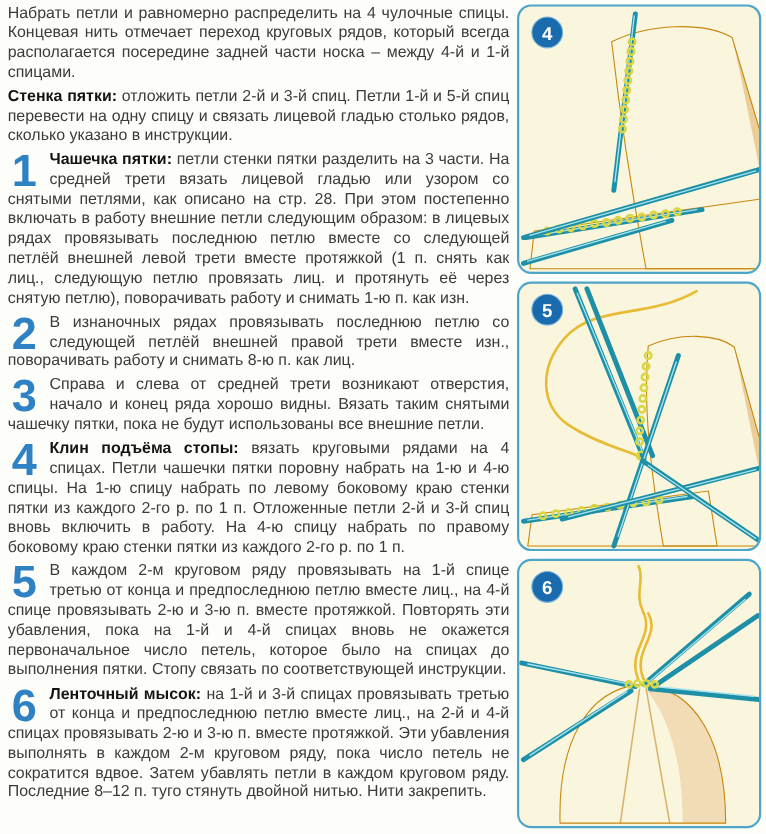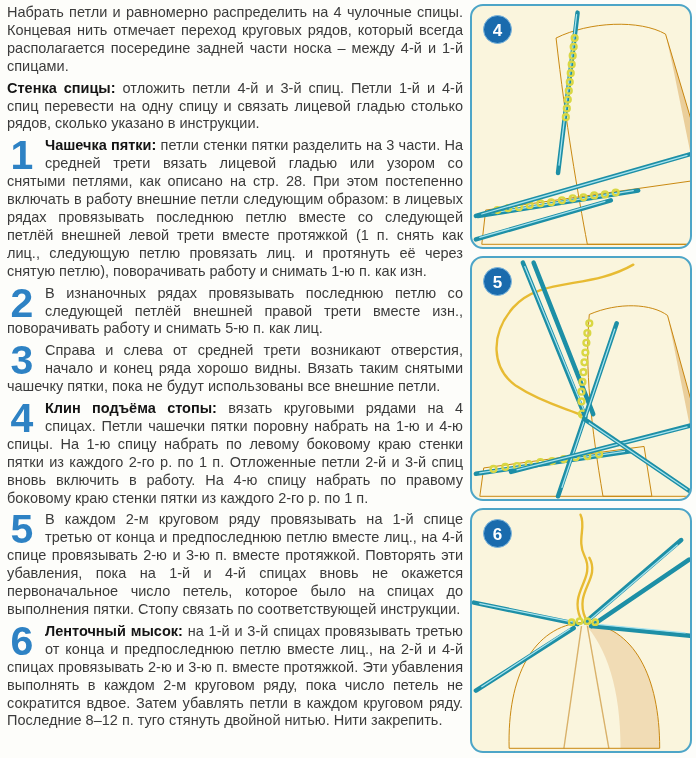--- a/index.html
+++ b/index.html
@@ -91,25 +91,25 @@
     </pattern>
   </defs>
 </svg>
 
 <div class="page">
 
   <div class="text-col">
 
     <p class="para">Набрать петли и равномерно распределить на 4 чулочные спицы. Концевая нить отмечает переход круговых рядов, который всегда располагается посередине задней части носка – между 4-й и 1-й спицами.</p>
 
-    <p class="para"><b class="lead">Стенка спицы: </b><span>отложить петли 4-й и 3-й спиц. Петли 1-й и 4-й спиц перевести на одну спицу и связать лицевой гладью столько рядов, сколько указано в инструкции.</span></p>
+    <p class="para"><b class="lead">Стенка пятки: </b><span>отложить петли 2-й и 3-й спиц. Петли 1-й и 5-й спиц перевести на одну спицу и связать лицевой гладью столько рядов, сколько указано в инструкции.</span></p>
 
     <p class="para step"><span class="step-num">1</span><b class="lead">Чашечка пятки: </b><span>петли стенки пятки разделить на 3 части. На средней трети вязать лицевой гладью или узором со снятыми петлями, как описано на стр. 28. При этом постепенно включать в работу внешние петли следующим образом: в лицевых рядах провязывать последнюю петлю вместе со следующей петлёй внешней левой трети вместе протяжкой (1 п. снять как лиц., следующую петлю провязать лиц. и протянуть её через снятую петлю), поворачивать работу и снимать 1-ю п. как изн.</span></p>
 
-    <p class="para step"><span class="step-num">2</span><span>В изнаночных рядах провязывать последнюю петлю со следующей петлёй внешней правой трети вместе изн., поворачивать работу и снимать 5-ю п. как лиц.</span></p>
+    <p class="para step"><span class="step-num">2</span><span>В изнаночных рядах провязывать последнюю петлю со следующей петлёй внешней правой трети вместе изн., поворачивать работу и снимать 8-ю п. как лиц.</span></p>
 
     <p class="para step"><span class="step-num">3</span><span>Справа и слева от средней трети возникают отверстия, начало и конец ряда хорошо видны. Вязать таким снятыми чашечку пятки, пока не будут использованы все внешние петли.</span></p>
 
     <p class="para step"><span class="step-num">4</span><b class="lead">Клин подъёма стопы: </b><span>вязать круговыми рядами на 4 спицах. Петли чашечки пятки поровну набрать на 1-ю и 4-ю спицы. На 1-ю спицу набрать по левому боковому краю стенки пятки из каждого 2-го р. по 1 п. Отложенные петли 2-й и 3-й спиц вновь включить в работу. На 4-ю спицу набрать по правому боковому краю стенки пятки из каждого 2-го р. по 1 п.</span></p>
 
     <p class="para step"><span class="step-num">5</span><span>В каждом 2-м круговом ряду провязывать на 1-й спице третью от конца и предпоследнюю петлю вместе лиц., на 4-й спице провязывать 2-ю и 3-ю п. вместе протяжкой. Повторять эти убавления, пока на 1-й и 4-й спицах вновь не окажется первоначальное число петель, которое было на спицах до выполнения пятки. Стопу связать по соответствующей инструкции.</span></p>
 
     <p class="para step"><span class="step-num">6</span><b class="lead">Ленточный мысок: </b><span>на 1-й и 3-й спицах провязывать третью от конца и предпоследнюю петлю вместе лиц., на 2-й и 4-й спицах провязывать 2-ю и 3-ю п. вместе протяжкой. Эти убавления выполнять в каждом 2-м круговом ряду, пока число петель не сократится вдвое. Затем убавлять петли в каждом круговом ряду. Последние 8–12 п. туго стянуть двойной нитью. Нити закрепить.</span></p>
   </div>
 

